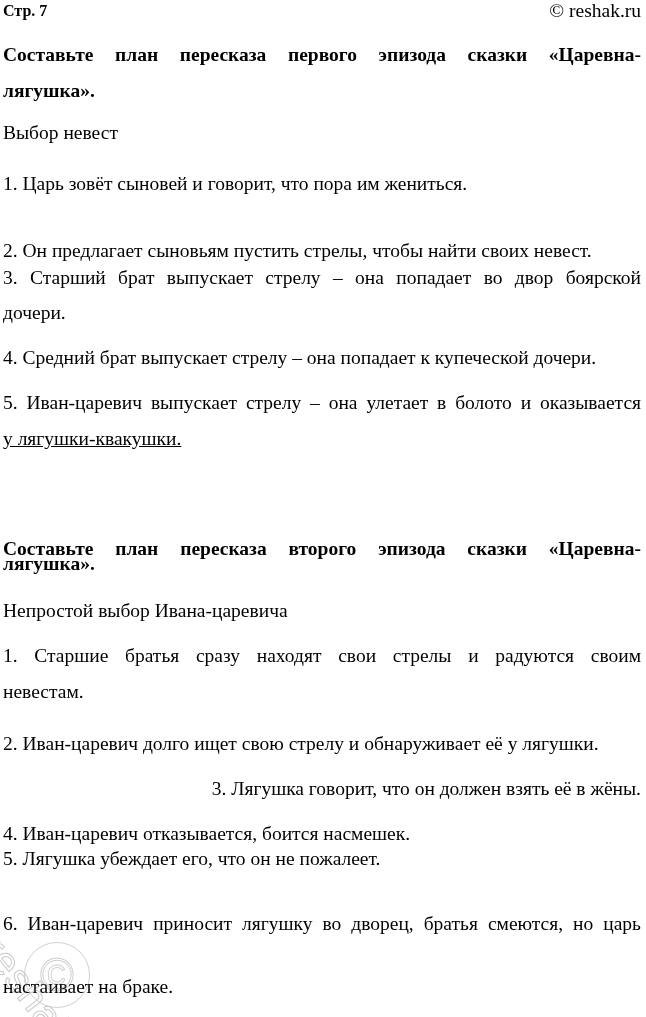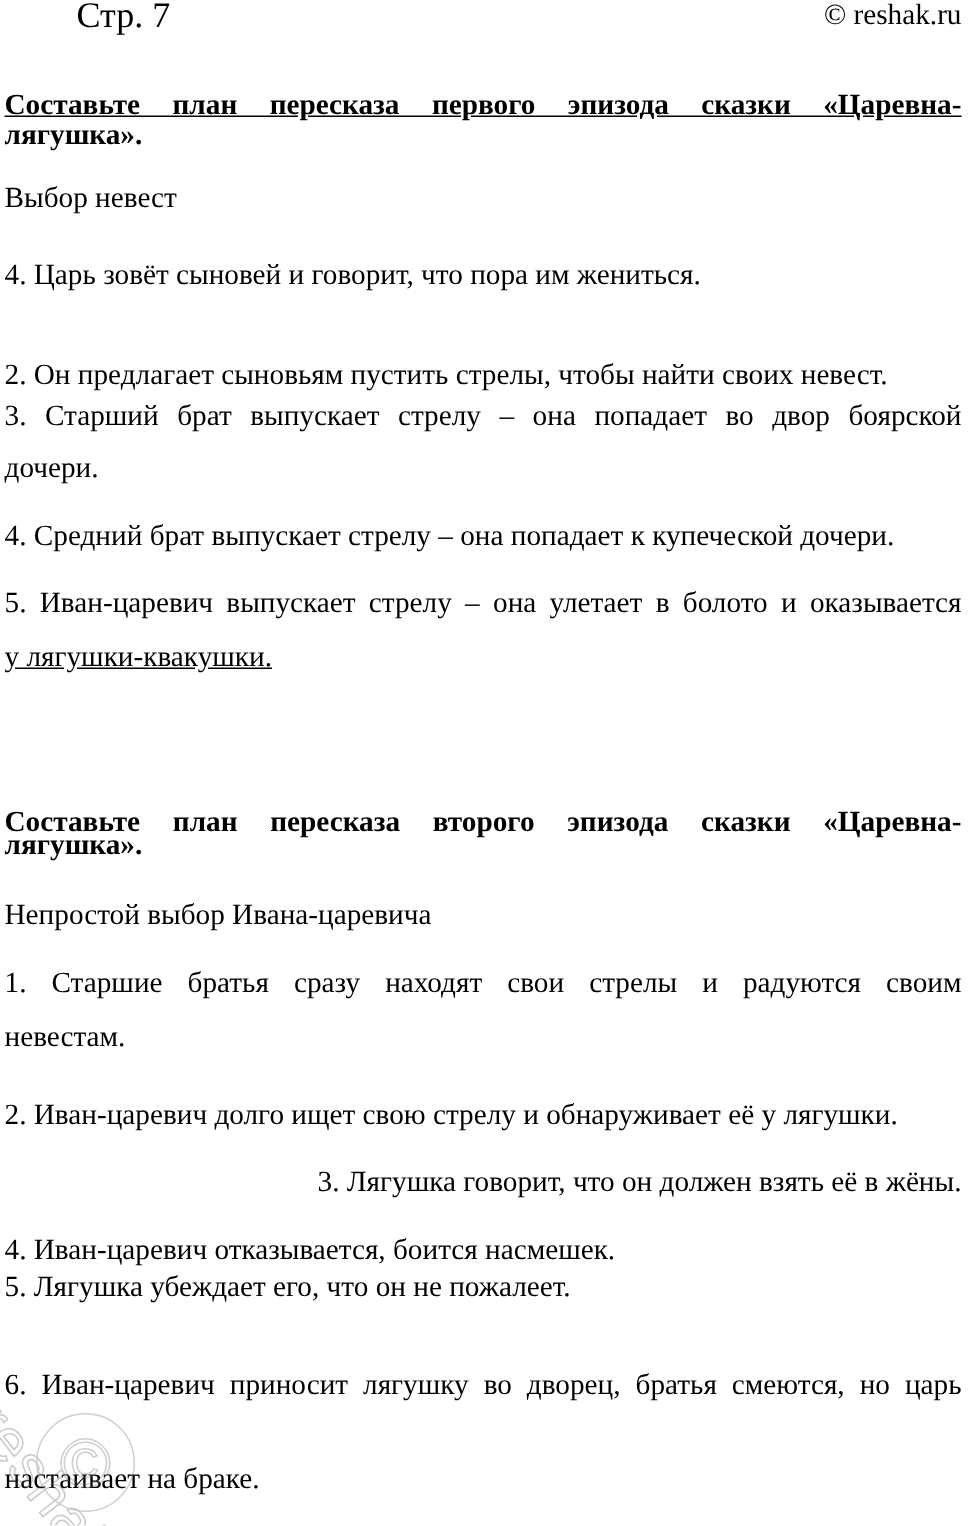--- a/index.html
+++ b/index.html
@@ -21,23 +21,22 @@
       left: 3px;
       top: 0px;
       width: 640px;
       height: 24px;
       display: flex;
       justify-content: space-between;
       align-items: flex-start;
       line-height: 22px;
     }
     .header .page-num {
-      font-weight: normal;
-      font-size: 24px;
-      margin-left: 48px;
+      font-weight: bold;
+      font-size: 16px;
     }
     .header .copyright {
       font-size: 19.5px;
       padding-right: 2px;
       text-align: right;
     }
     .line {
       position: absolute;
       left: 3px;
       width: 638px;
@@ -90,25 +89,25 @@
     }
   </style>
 </head>
 <body>
 
 <div class="header">
   <span class="page-num">Стр. 7</span>
   <span class="copyright">© reshak.ru</span>
 </div>
 
-<div class="line bold justify" style="top:60px;text-decoration:underline;">Составьте план пересказа первого эпизода сказки «Царевна-</div>
+<div class="line bold justify" style="top:44px;">Составьте план пересказа первого эпизода сказки «Царевна-</div>
 <div class="line bold" style="top:80px;">лягушка».</div>
 <div class="line" style="top:122px;">Выбор невест</div>
 
-<div class="line" style="top:173px;">4. Царь зовёт сыновей и говорит, что пора им жениться.</div>
+<div class="line" style="top:173px;">1. Царь зовёт сыновей и говорит, что пора им жениться.</div>
 <div class="line" style="top:220px;margin-top:20px;">2. Он предлагает сыновьям пустить стрелы, чтобы найти своих невест.</div>
 <div class="line justify" style="top:267px;">3. Старший брат выпускает стрелу – она попадает во двор боярской</div>
 <div class="line" style="top:302px;">дочери.</div>
 <div class="line" style="top:347px;">4. Средний брат выпускает стрелу – она попадает к купеческой дочери.</div>
 <div class="line justify" style="top:392px;">5. Иван-царевич выпускает стрелу – она улетает в болото и оказывается</div>
 <div class="line" style="top:428px;text-decoration:underline;">у лягушки-квакушки.</div>
 
 <div class="line bold justify" style="top:518px;margin-top:20px;">Составьте план пересказа второго эпизода сказки «Царевна-</div>
 <div class="line bold" style="top:553px;">лягушка».</div>
 <div class="line" style="top:600px;">Непростой выбор Ивана-царевича</div>

